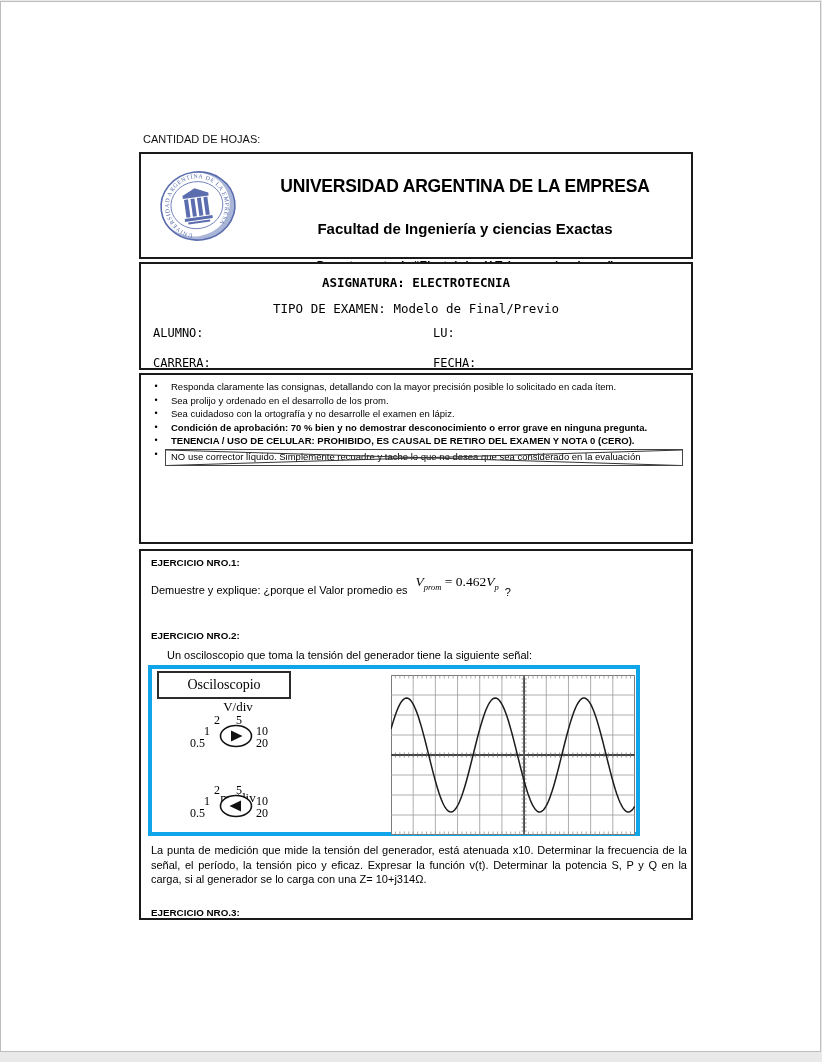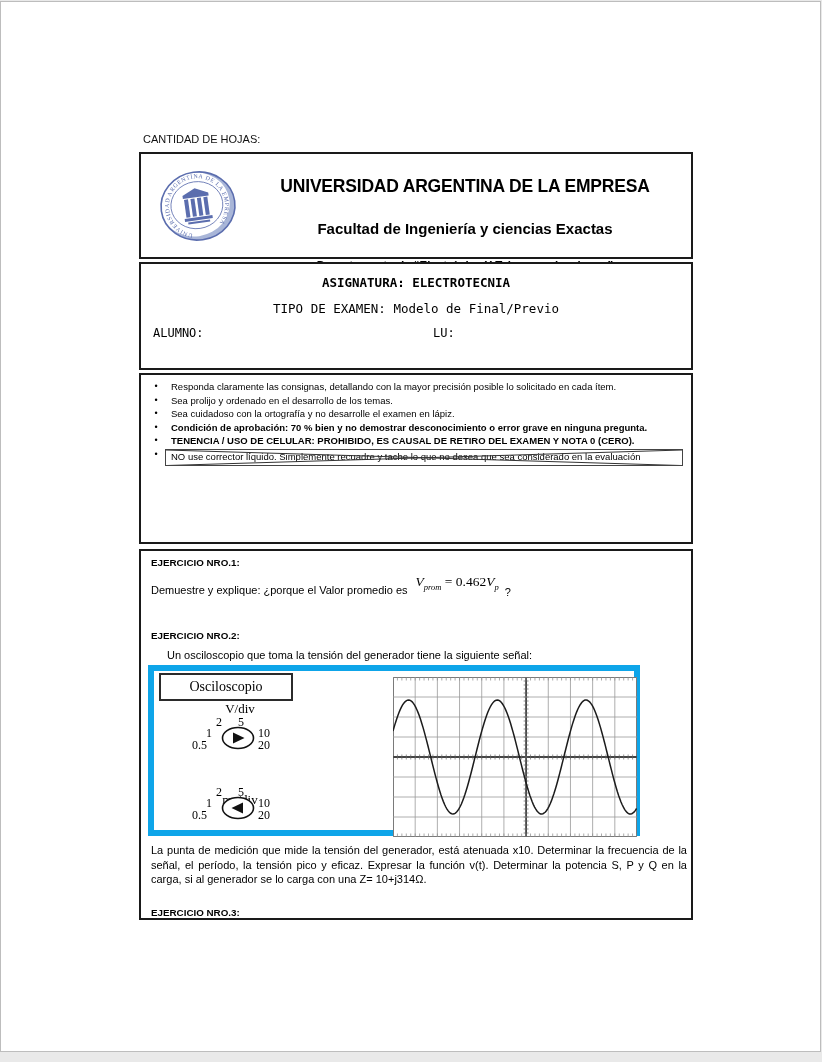--- a/index.html
+++ b/index.html
@@ -48,21 +48,21 @@
   .ex2-title { left:10px; top:79px;text-align:right; }
   .ex3-title { left:10px; top:356px; }
   .ex1-line { left:10px; top:24px; width:534px; font-size:11px; height:30px; display:flex; align-items:center; }
   .formula { font-family:"Liberation Serif",serif; font-size:13.5px; font-style:italic; position:relative; top:-7px; margin:0 6px 0 8px; white-space:nowrap; }
   .formula sub { font-size:8.5px; font-style:italic; }
   .q-mark { position:relative; top:2px; }
   .ex2-intro { left:10px; top:98px; width:534px; font-size:11px;padding-left:16px; }
   .ex2-body { left:10px; top:292px; width:536px; font-size:11px; line-height:1.32; text-align:justify; }
 
   
-  .figure { position:absolute; left:7px; top:114px; width:492px; height:171px; border:6px solid #0ea5e9; background:#fff; }
+  .figure { position:absolute; left:7px; top:114px; width:492px; height:171px; border:4px solid #0ea5e9; background:#fff; }
   .scope-label-box { position:absolute; left:5px; top:2px; width:134px; height:28px; border:2px solid #2b2b2b; display:flex; align-items:center; justify-content:center;
        font-family:"Liberation Serif",serif; font-size:14px; color:#000; }
   .knob-title { position:absolute; width:100px; text-align:center; font-family:"Liberation Serif",serif; font-size:13px; color:#000; }
   .vdiv-title { left:36px; top:30px; } .msdiv-title { left:36px; top:100px;margin-top:21px; }
   .knobwrap { position:absolute; left:36px; width:100px; height:46px; font-family:"Liberation Serif",serif; font-size:12px; color:#000; }
   .knob1 { top:44px; } .knob2 { top:114px; }
   .knobwrap svg.knob { position:absolute; left:30px; top:11px; }
   .kv { position:absolute; }
   .kv-2 { left:26px; top:0; } .kv-5 { left:48px; top:0; }
   .kv-1 { left:16px; top:11px; } .kv-10 { left:68px; top:11px; }
@@ -103,32 +103,36 @@
     </div>
   </div>
 
   <div class="box info-box">
     <div class="abs mono asig">ASIGNATURA: ELECTROTECNIA</div>
     <div class="abs mono tipo">TIPO DE EXAMEN: Modelo de Final/Previo</div>
     <div class="abs mono fieldrow row1">
       <span>ALUMNO:</span>
       <span class="right">LU:</span>
     </div>
+    <div class="abs mono fieldrow row2">
+      <span>CARRERA:</span>
+      <span class="right">FECHA:</span>
+    </div>
   </div>
 
   <div class="box nota-box">
     <div class="nota-inner">
       <div>
           <div class="bullet">
             <span class="dot">•</span>
             <span class="btext">Responda claramente las consignas, detallando con la mayor precisión posible lo solicitado en cada ítem.</span>
           </div>
           <div class="bullet">
             <span class="dot">•</span>
-            <span class="btext">Sea prolijo y ordenado en el desarrollo de los temas.</span>
+            <span class="btext">Sea prolijo y ordenado en el desarrollo de los prom.</span>
           </div>
           <div class="bullet">
             <span class="dot">•</span>
             <span class="btext">Sea cuidadoso con la ortografía y no desarrolle el examen en lápiz.</span>
           </div>
           <div class="bullet bold">
             <span class="dot">•</span>
             <span class="btext">Condición de aprobación: 70 % bien y no demostrar desconocimiento o error grave en ninguna pregunta.</span>
           </div>
           <div class="bullet bold">

